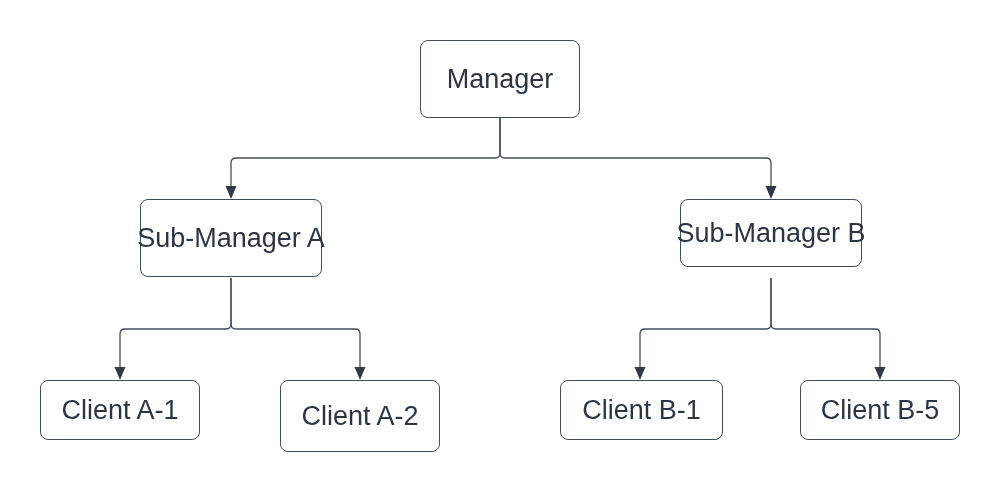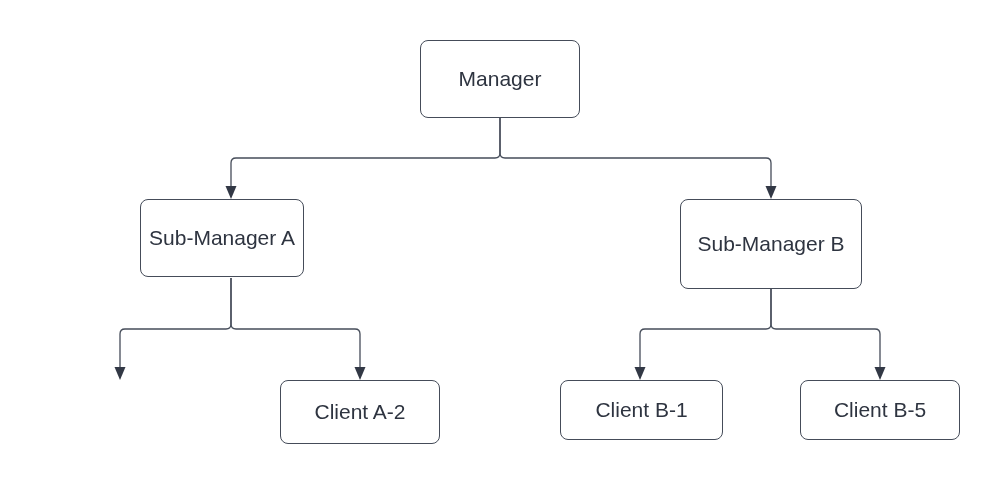--- a/index.html
+++ b/index.html
@@ -24,30 +24,30 @@
   }
   .node {
     position: absolute;
     box-sizing: border-box;
     background: #ffffff;
     border: 1px solid #454c59;
     border-radius: 8px;
     display: flex;
     align-items: center;
     justify-content: center;
-    font-size: 21px;
+    font-size: 27px;
     color: #2e3440;
     line-height: 1.2;
     white-space: nowrap;
   }
   .node-manager   { left: 420px; top: 40px;  width: 160px; height: 78px; }
-  .node-sub-a     { left: 140px; top: 199px; width: 164px; height: 78px; }
-  .node-sub-b     { left: 680px; top: 199px; width: 182px; height: 90px; justify-content: center; }
+  .node-sub-a     { left: 140px; top: 199px; width: 182px; height: 78px; }
+  .node-sub-b     { left: 680px; top: 199px; width: 182px; height: 68px; justify-content: center; }
   .node-client-a1 { left: 40px;  top: 380px; width: 160px; height: 60px; }
-  .node-client-a2 { left: 280px; top: 380px; width: 160px; height: 64px; }
+  .node-client-a2 { left: 280px; top: 380px; width: 160px; height: 72px; }
   .node-client-b1 { left: 560px; top: 380px; width: 163px; height: 60px; }
   .node-client-b2 { left: 800px; top: 380px; width: 160px; height: 60px; }
 </style>
 </head>
 <body>
 
 <div class="canvas">
 
   <svg class="connector-layer" viewBox="0 0 1000 480" xmlns="http://www.w3.org/2000/svg">
 
@@ -75,20 +75,23 @@
   </div>
 
   <div class="node node-sub-a">
     <span>Sub-Manager A</span>
   </div>
 
   <div class="node node-sub-b">
     <span>Sub-Manager B</span>
   </div>
 
+  <div class="node node-client-a1">
+    <span>Client A-1</span>
+  </div>
 
   <div class="node node-client-a2">
     <span>Client A-2</span>
   </div>
 
   <div class="node node-client-b1">
     <span>Client B-1</span>
   </div>
 
   <div class="node node-client-b2">

